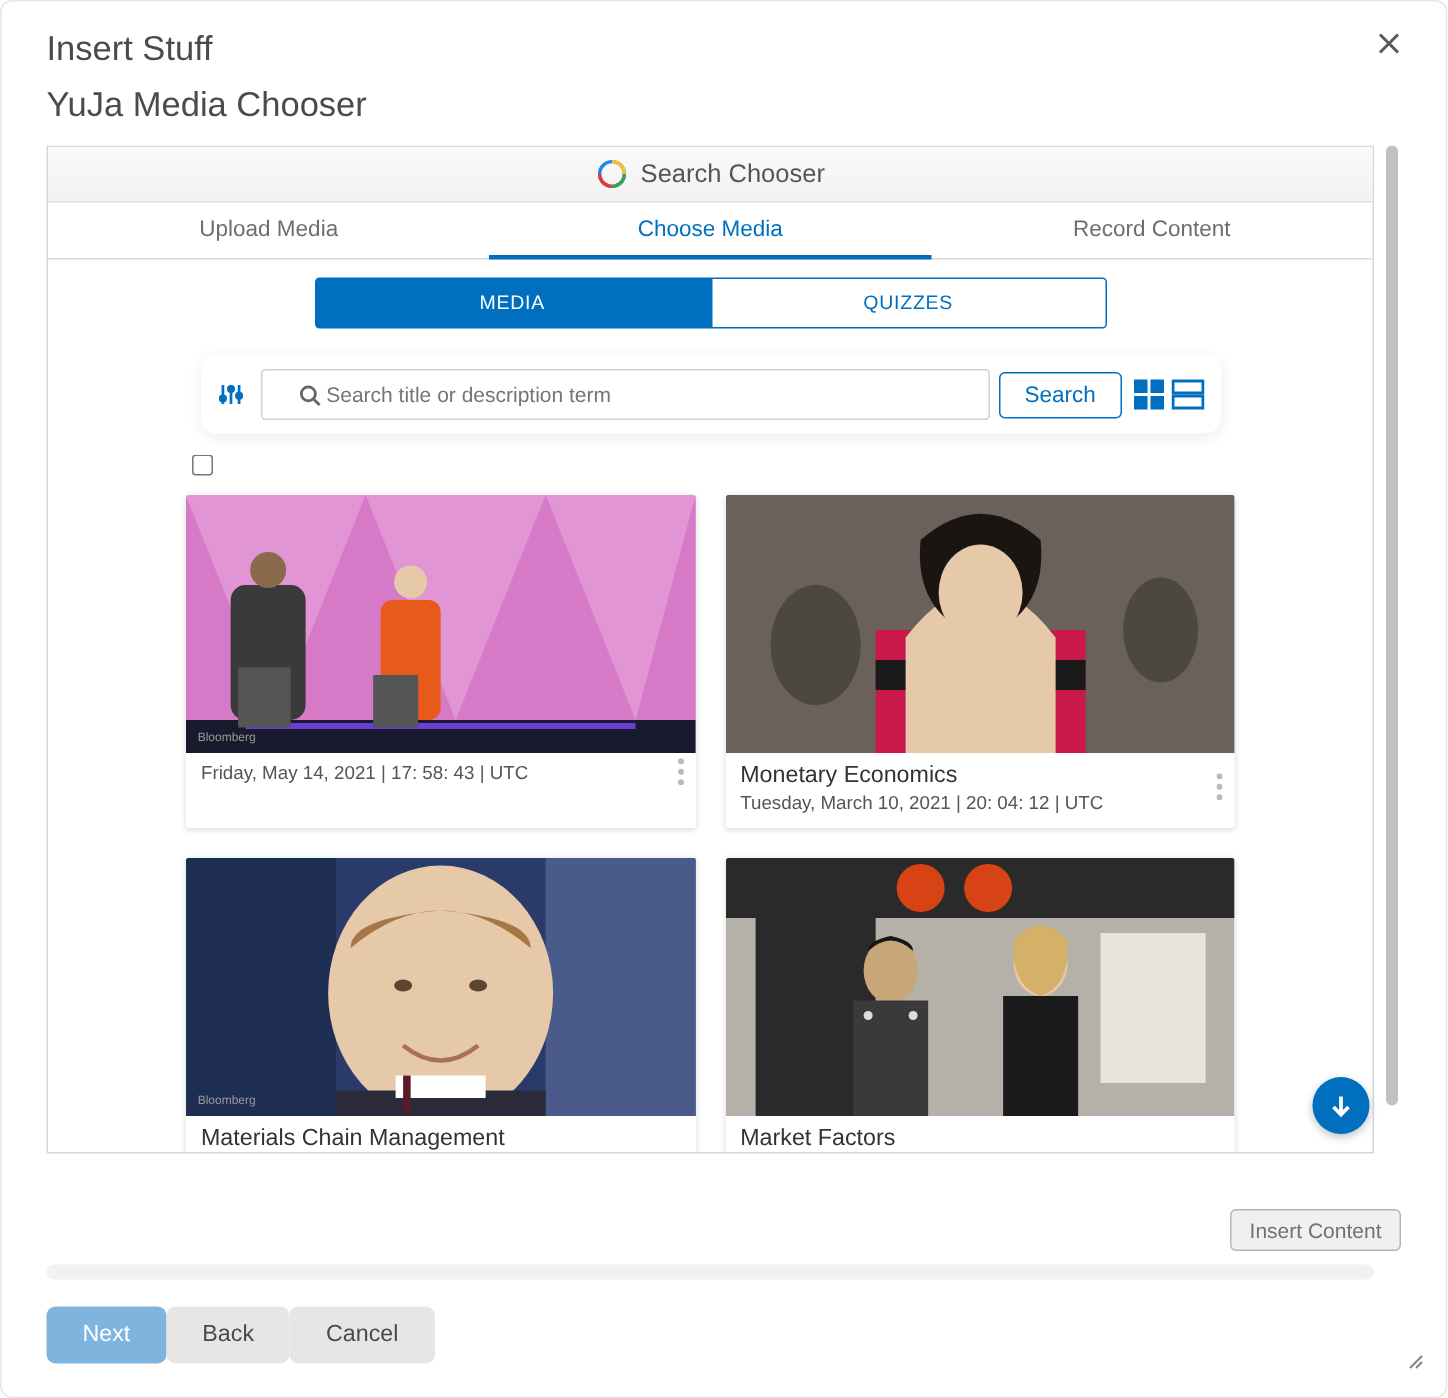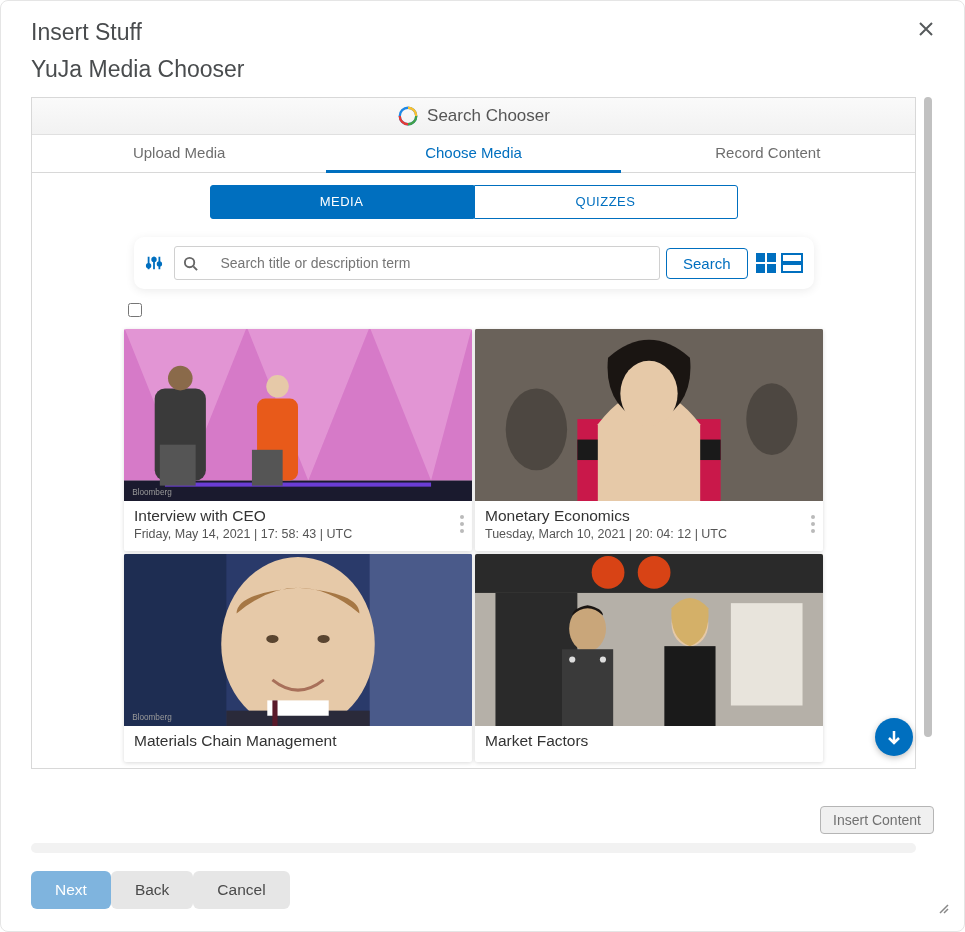--- a/index.html
+++ b/index.html
@@ -166,22 +166,22 @@
       justify-content: center;
       margin-right: 4px;
     }
     .search-input-wrap {
       flex: 1;
       display: flex;
       align-items: center;
       border: 1px solid #d0d0d0;
       border-radius: 3px;
       height: 34px;
-      padding: 0 8px;
-      gap: 23px;
+      padding: 0 24px;
+      gap: 4px;
       min-width: 0;
     }
     .search-input-wrap svg {
       color: #666;
       flex-shrink: 0;
     }
     .search-input {
       border: none;
       outline: none;
       font-size: 14px;
@@ -213,21 +213,21 @@
     .select-all-row {
       padding: 14px 0 8px 96px;
     }
     .select-all-checkbox {
       width: 14px;
       height: 14px;
     }
     .media-grid {
       display: grid;
       grid-template-columns: 1fr 1fr;
-      gap: 3px;
+      gap: 20px;
       padding: 0 92px;
     }
     .media-card {
       background: #fff;
       border-radius: 2px;
       overflow: hidden;
       box-shadow: 0 1px 4px rgba(0,0,0,0.15);
     }
     .media-thumb {
       width: 100%;
@@ -420,21 +420,20 @@
               <rect x="30" y="60" width="50" height="90" rx="10" fill="#3a3a3a"></rect>
               <circle cx="55" cy="50" r="12" fill="#8a6a4a"></circle>
               <rect x="130" y="70" width="40" height="80" rx="8" fill="#e85a1a"></rect>
               <circle cx="150" cy="58" r="11" fill="#e6c9a8"></circle>
               <rect x="35" y="115" width="35" height="40" fill="#555"></rect>
               <rect x="125" y="120" width="30" height="35" fill="#555"></rect>
               <text x="8" y="164" fill="#999" font-size="8">Bloomberg</text>
             </svg>
           </div>
           <div class="media-info">
-            <div class="media-title">Interview with CEO</div>
             <div class="media-meta">Friday, May 14, 2021 | 17: 58: 43 | UTC</div>
             <div class="card-menu">
               <svg width="4" height="18" viewBox="0 0 4 18" fill="currentColor">
                 <circle cx="2" cy="2" r="2"></circle>
                   <circle cx="2" cy="9" r="2"></circle>
                   <circle cx="2" cy="16" r="2"></circle>
               </svg>
             </div>
           </div>
         </div>

